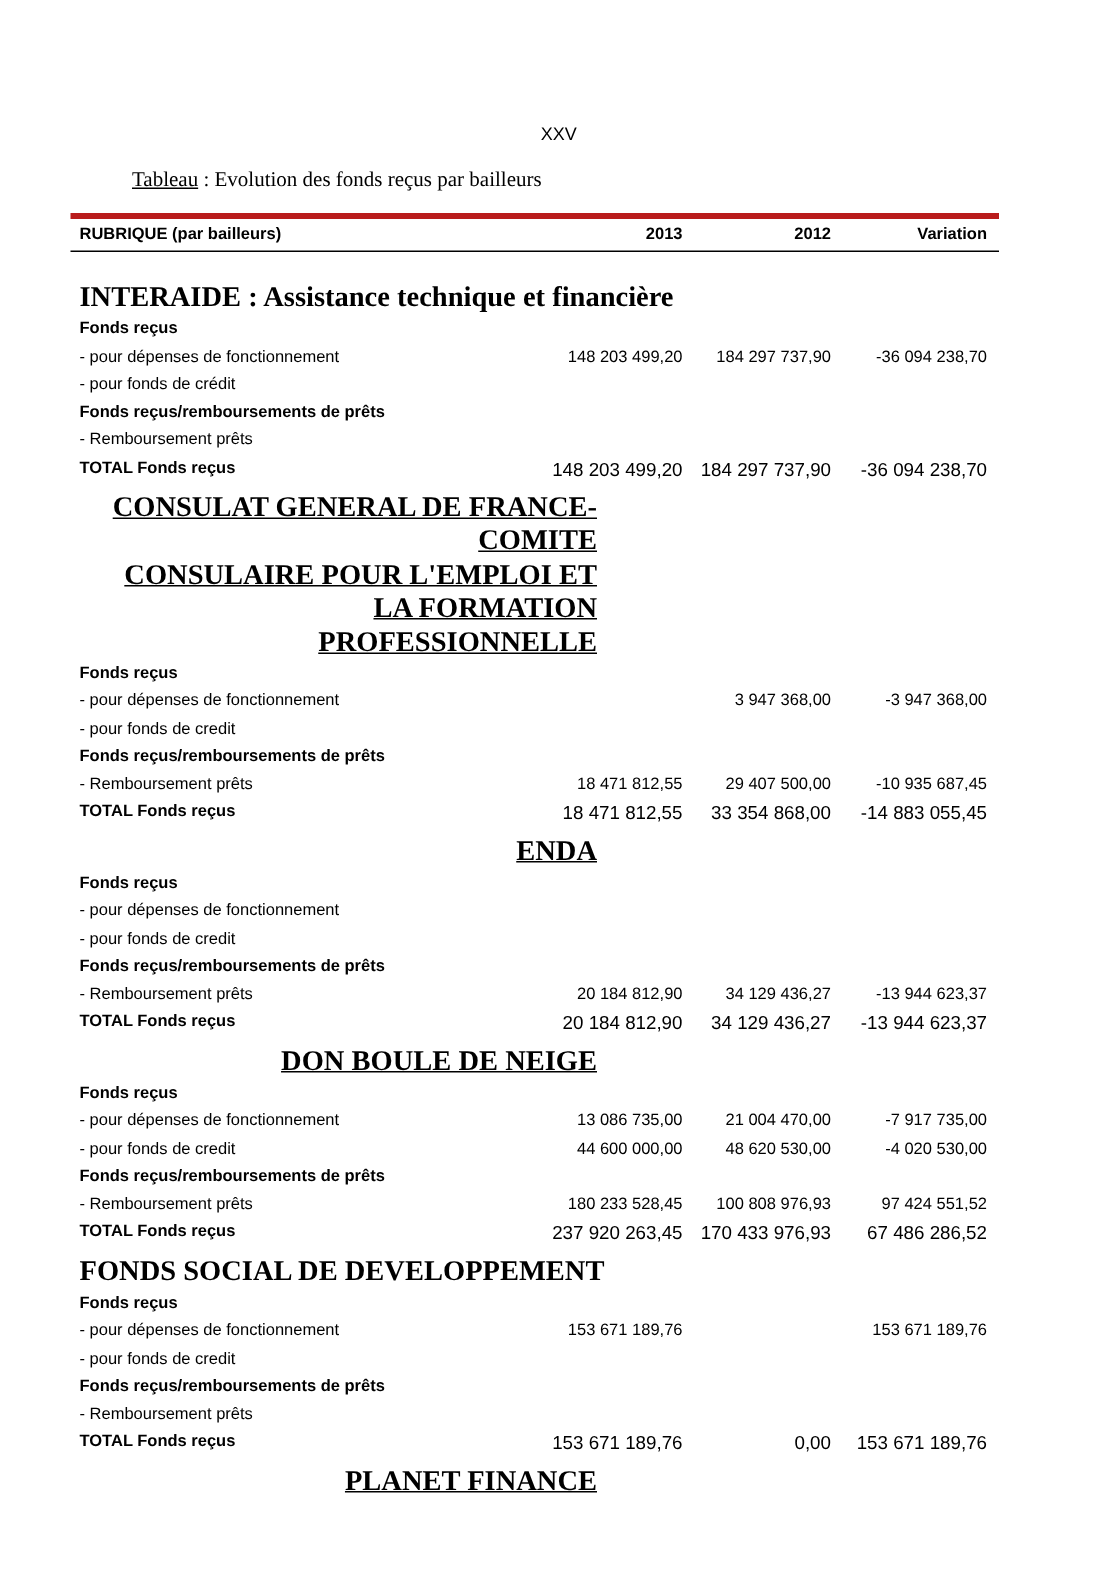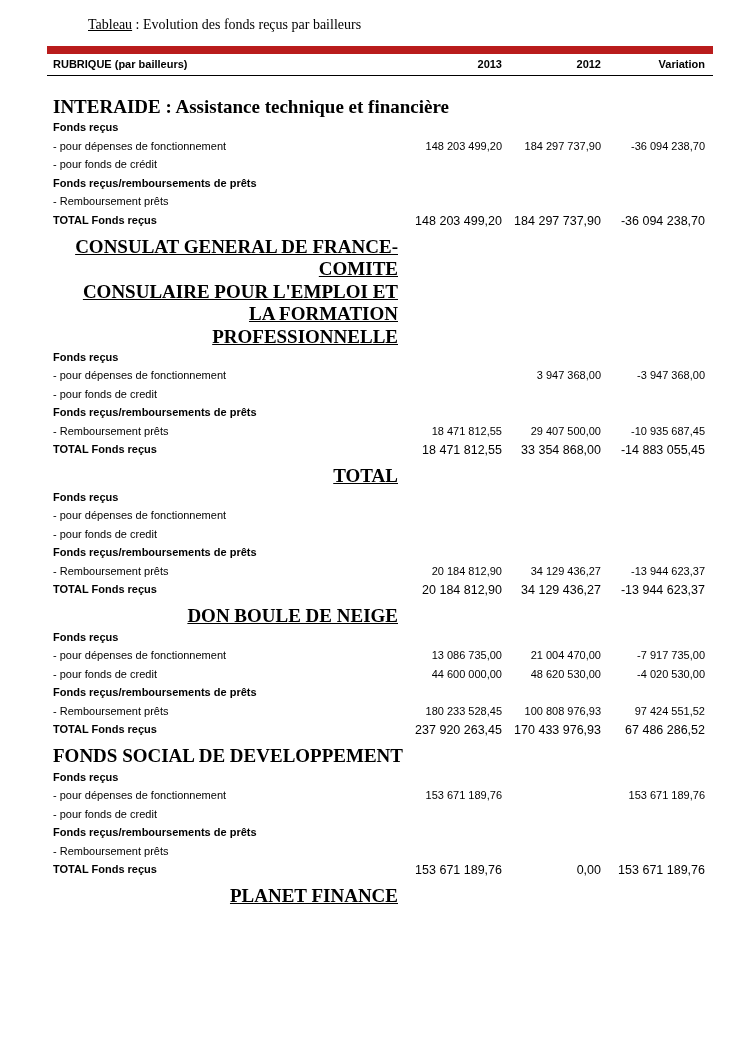--- a/index.html
+++ b/index.html
@@ -26,22 +26,22 @@
     font-size: 15px;
   }
   .doc-subtitle {
     margin: 17px 0 0 88px;
     font-family: "Liberation Serif", serif;
     font-size: 14px;
   }
   .doc-subtitle .u { text-decoration: underline; }
 
   .table-wrap {
-    margin: 13px 32px 0 47px;
-    border-top: 8px solid #b91c1c;
+    margin: 13px 79px 0 47px;
+    border-top: 4px solid #b91c1c;
   }
   .thead {
     display: flex;
     align-items: center;
     border-bottom: 1px solid #000;
     padding: 4px 8px 5px 6px;
     font-weight: bold;
     font-size: 11px;
   }
   .tbody { padding-top: 17px; }
@@ -74,20 +74,21 @@
     width: 345px;
     text-align: right;
     text-decoration: underline;
   }
 </style>
 </head>
 <body>
 
 <div class="page">
 
+  <div class="page-number">XXV</div>
 
 
   <div class="doc-subtitle"><span class="u">Tableau</span><span> : Evolution des fonds reçus par bailleurs</span></div>
 
   <div class="table-wrap">
     <div class="thead">
       <div class="cell label">RUBRIQUE (par bailleurs)</div>
       <div class="cell num col-2013">2013</div>
       <div class="cell num col-2012">2012</div>
       <div class="cell num col-var">Variation</div>
@@ -167,21 +168,21 @@
           <div class="cell num col-2012">29 407 500,00</div>
           <div class="cell num col-var">-10 935 687,45</div>
         </div>
         <div class="row total">
           <div class="cell label">TOTAL Fonds reçus</div>
           <div class="cell num col-2013">18 471 812,55</div>
           <div class="cell num col-2012">33 354 868,00</div>
           <div class="cell num col-var">-14 883 055,45</div>
         </div>
         <div class="section-heading center">
-          <div>TOTAL</div>
+          <div>ENDA</div>
         </div>
         <div class="row bold">
           <div class="cell label">Fonds reçus</div>
           <div class="cell num col-2013"></div>
           <div class="cell num col-2012"></div>
           <div class="cell num col-var"></div>
         </div>
         <div class="row">
           <div class="cell label">- pour dépenses de fonctionnement</div>
           <div class="cell num col-2013"></div>

